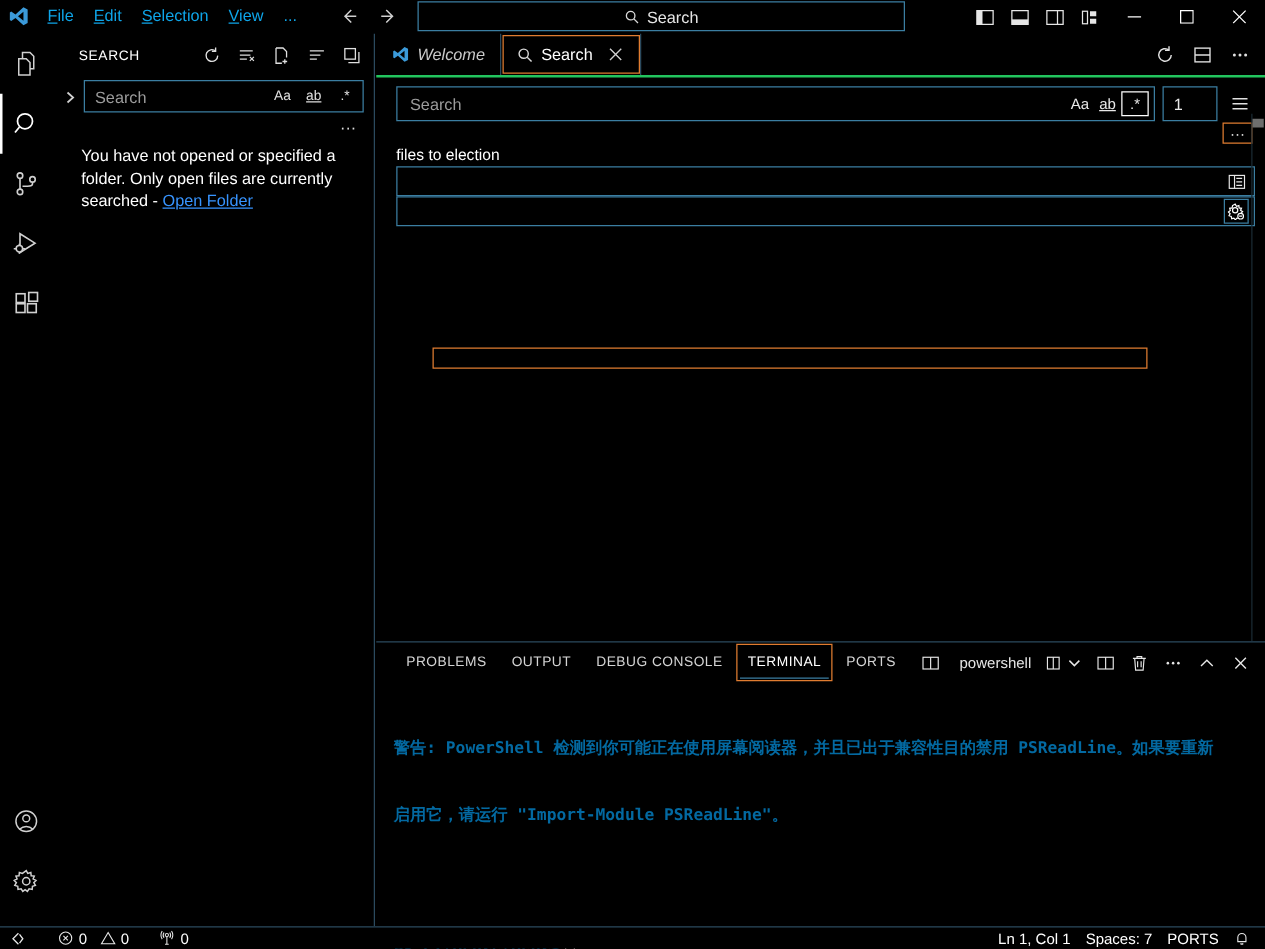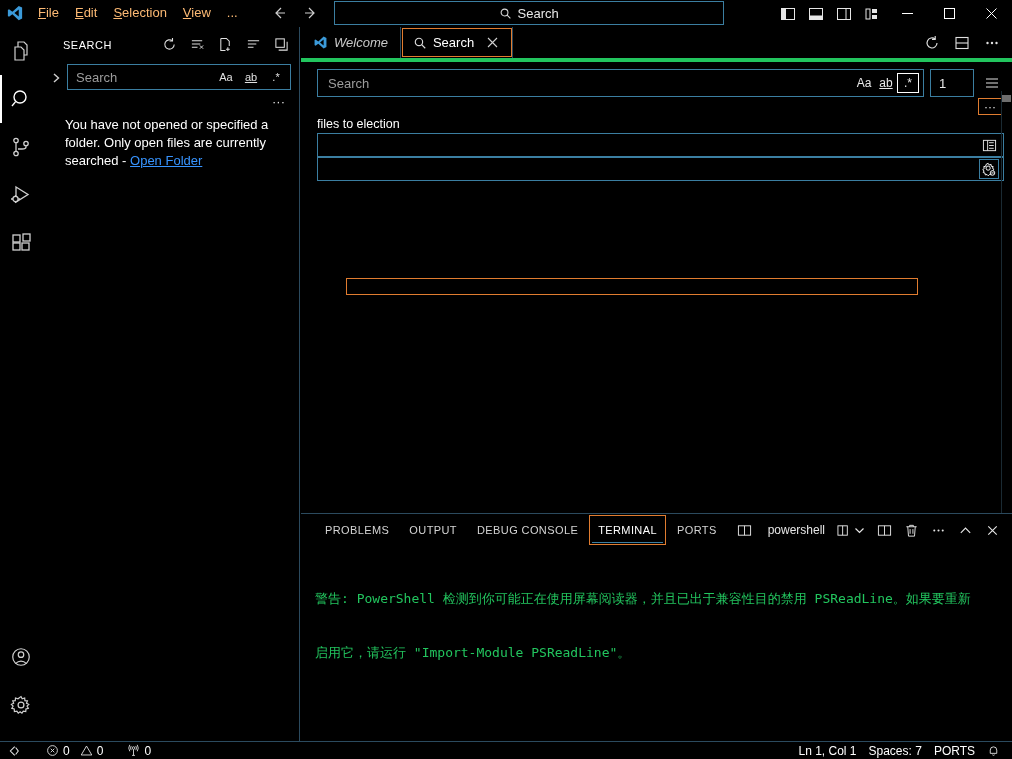--- a/index.html
+++ b/index.html
@@ -15,21 +15,21 @@
 
   
   .titlebar {
     position: absolute; left:0; top:0; width:1012px; height:27px;
     background:#000; display:flex; align-items:center;
     border-bottom: 1px solid #000;
   }
   .vscode-logo { width:30px; display:flex; align-items:center; justify-content:center; }
   .menu { display:flex; align-items:center; gap:0px; height:27px; }
   .menu-item {
-    padding: 3px 8px; font-size:13px; color:#fdba74; line-height:16px; cursor:default;
+    padding: 3px 8px; font-size:13px; color:#0ea5e9; line-height:16px; cursor:default;
     white-space:nowrap;
   }
   .menu-item u { text-decoration: underline; }
   .nav-arrows { display:flex; align-items:center; gap:14px; margin-left:24px; margin-right:14px; color:#cfcfcf;}
   .nav-arrow { width:18px; height:18px; display:flex; align-items:center; justify-content:center; font-size:16px;}
   .qsearch {
     width:390px; height:24px; border:1px solid #3b7ea1; background:#000;
     display:flex; align-items:center; justify-content:center; gap:6px;
     color:#e6e6e6; font-size:13px;
   }
@@ -73,21 +73,21 @@
          font-size:11px; color:#e0e0e0; }
   .sb-more { display:flex; justify-content:flex-end; padding:2px 14px 0 0; color:#e0e0e0; font-size:13px; height:18px;}
   .sb-message {
     padding: 6px 22px 0 22px; font-size:13px; line-height:18px; color:#ffffff;
   }
   .sb-message a { color:#3794ff; text-decoration:underline; cursor:pointer; }
 
   
   .editor-area { position:absolute; left:301px; top:27px; width:711px; height:714px; background:#000; }
   .tabs-row {
-    height:35px; display:flex; align-items:stretch; border-bottom:4px solid #22c55e; position:relative;
+    height:35px; display:flex; align-items:stretch; border-bottom:2px solid #22c55e; position:relative;
     background:#000;
   }
   .tab {
     display:flex; align-items:center; gap:6px; padding:0 12px; font-size:13px;
     border-right:1px solid #2b4a5e; color:#c9c9c9; position:relative; min-width:0;
   }
   .tab.preview .tab-label { font-style: italic; }
   .tab.active { color:#ffffff; }
   .tab.focused { outline:1px solid #e07c30; outline-offset:-2px; }
   .tab-close { width:16px; height:16px; display:flex; align-items:center; justify-content:center;
@@ -149,22 +149,22 @@
   .ptab.active { color:#ffffff; }
   .ptab.active::after {
     content:''; position:absolute; left:4px; right:4px; bottom:3px; height:1px; background:#3b7ea1;
   }
   .ptab.focused { outline:1px solid #e07c30; outline-offset:-2px; }
   .panel-actions { margin-left:auto; display:flex; align-items:center; gap:4px; padding-right:8px; }
   .pa { height:26px; display:flex; align-items:center; justify-content:center; padding:0 4px; color:#e6e6e6;}
   .pa.labeled { gap:16px; font-size:12px;justify-content:center; }
   .terminal-body {
     position:absolute; left:0; right:0; top:32px; bottom:0; padding:8px 10px 0 14px;
-    font-family:"DejaVu Sans Mono", monospace; font-size:13px; line-height:18px; color:#22c55e;
-    white-space:pre-wrap; word-break:break-all;
+    font-family:"DejaVu Sans Mono", monospace; font-size:13px; line-height:18px; color:#0369a1;
+    white-space:pre-wrap; word-break:break-all;font-weight:bold;
   }
   .term-line { margin:0; }
   .term-blank { height:18px; }
   .cursor-box {
     display:inline-block; width:8px; height:14px; border:1px solid #e8e8e8;
     vertical-align:-2px; margin-left:4px;
   }
 
   
   .statusbar {

